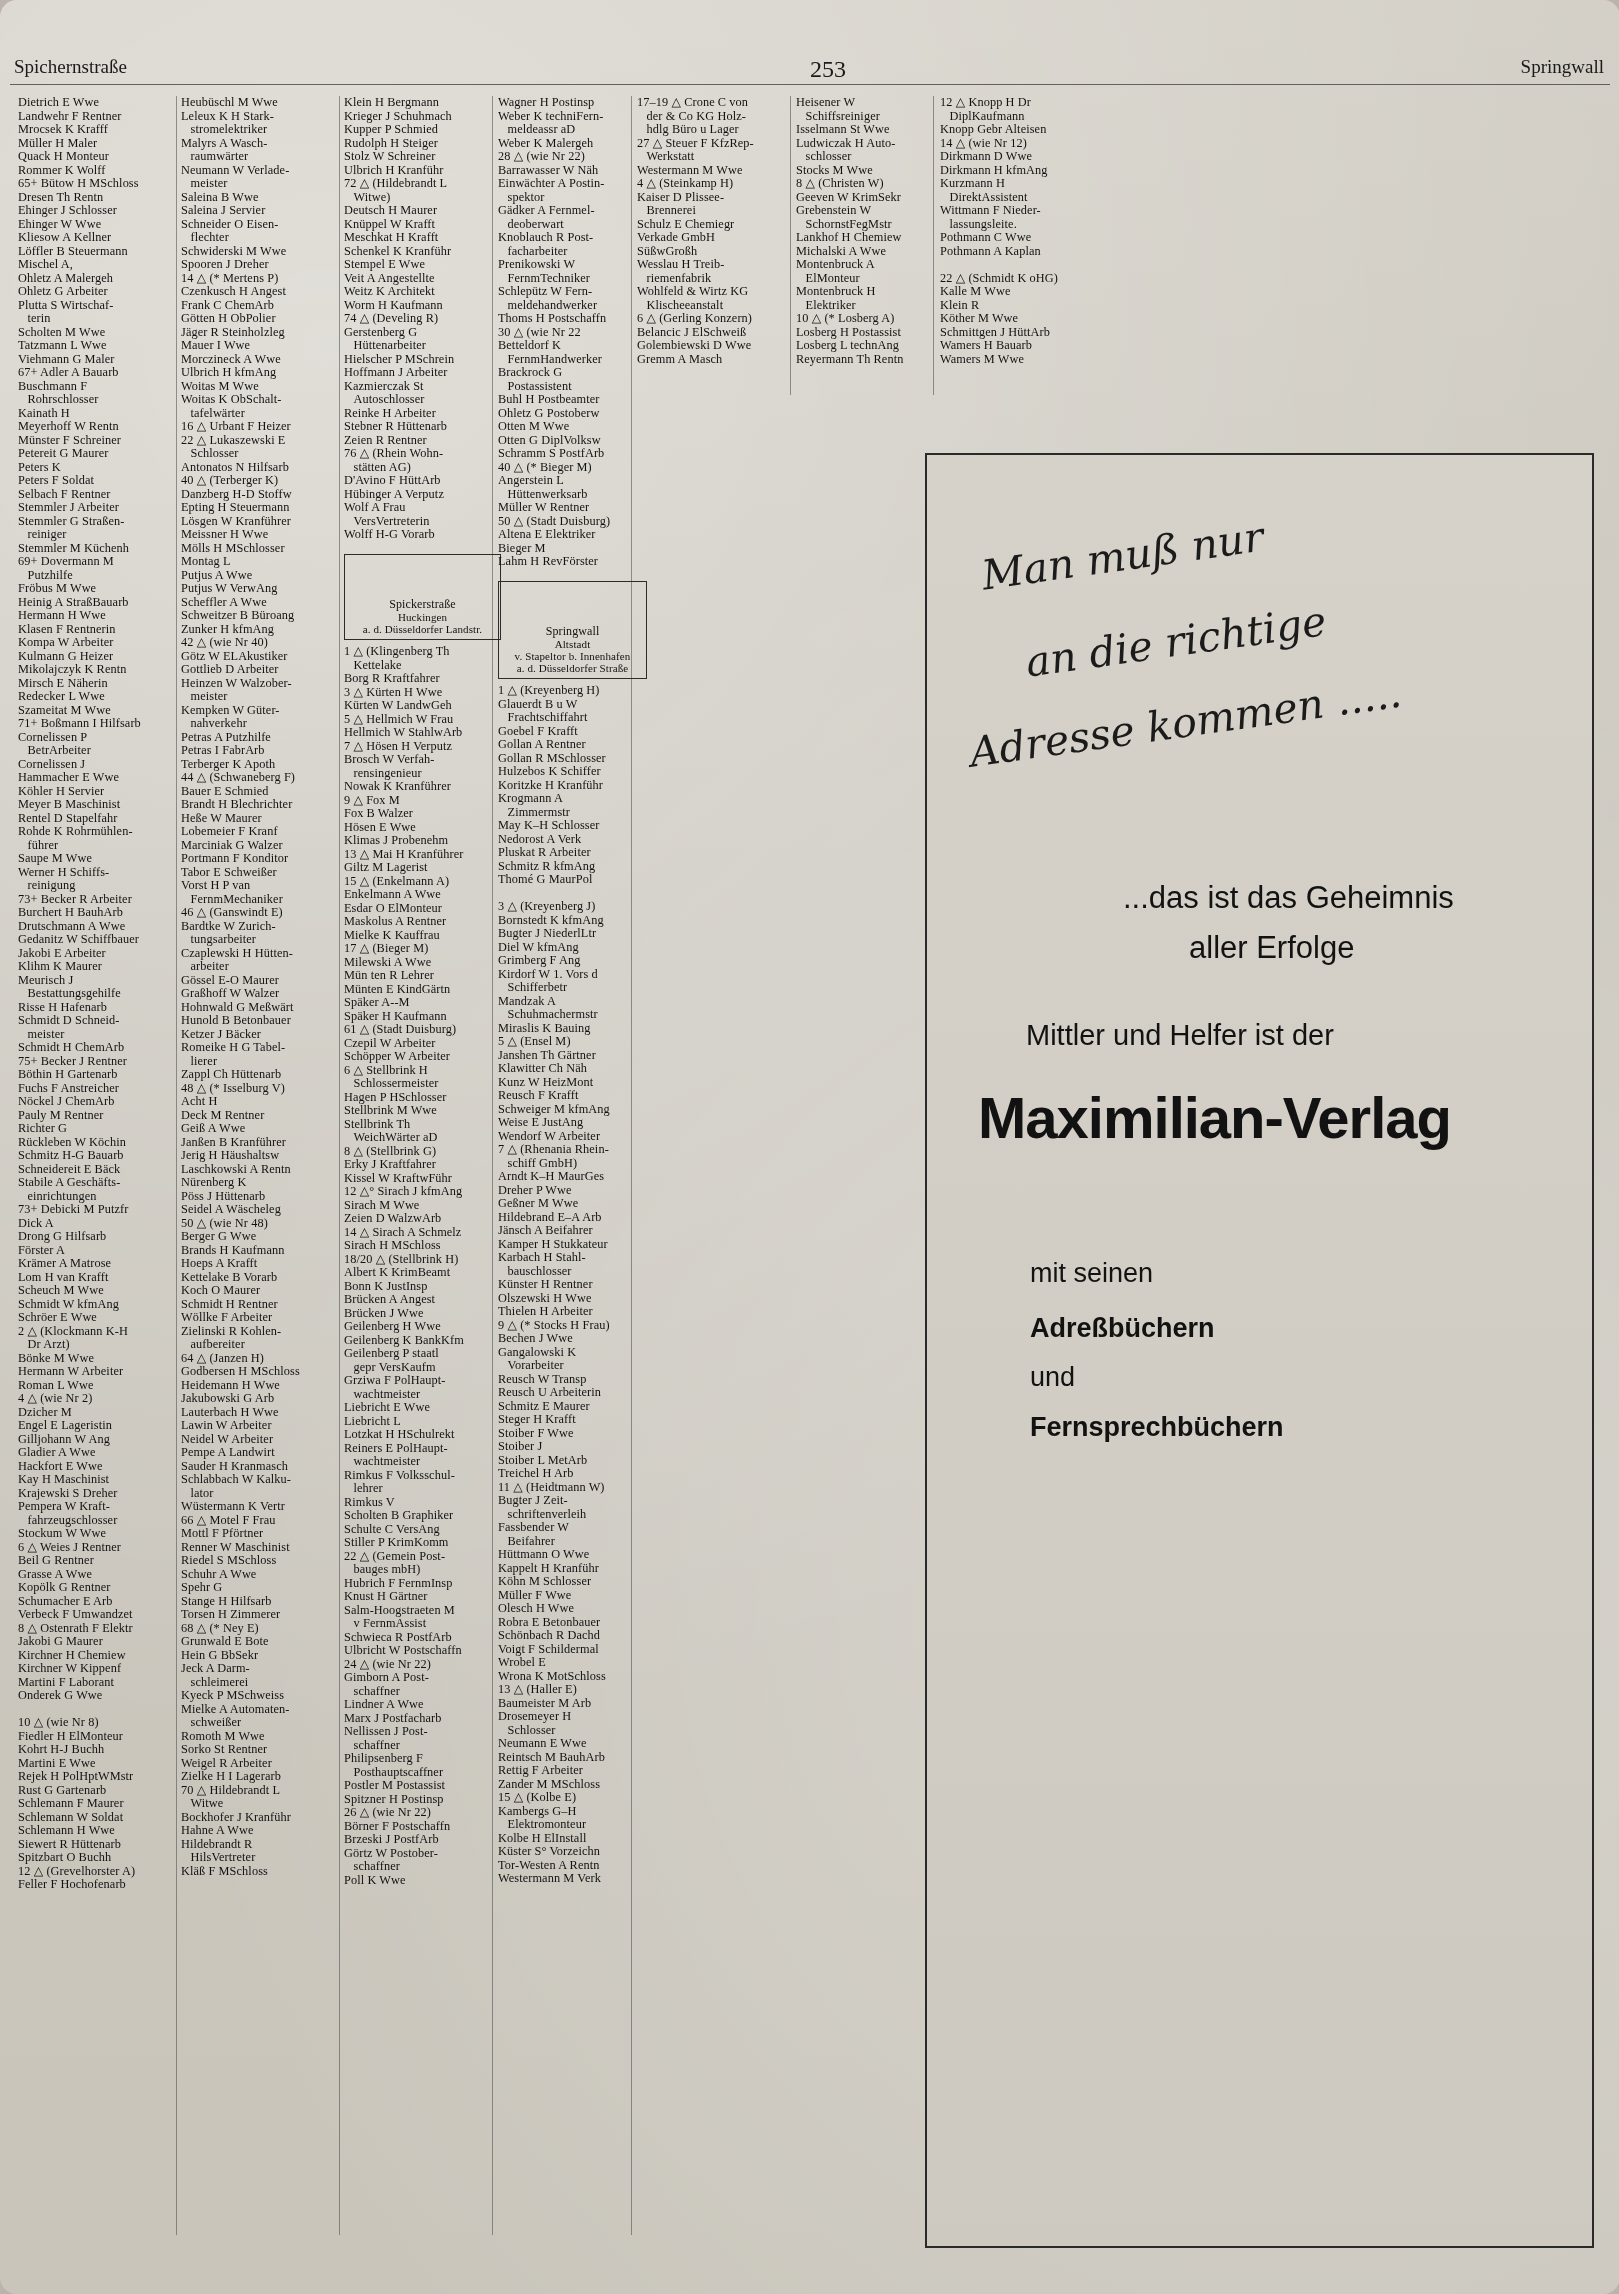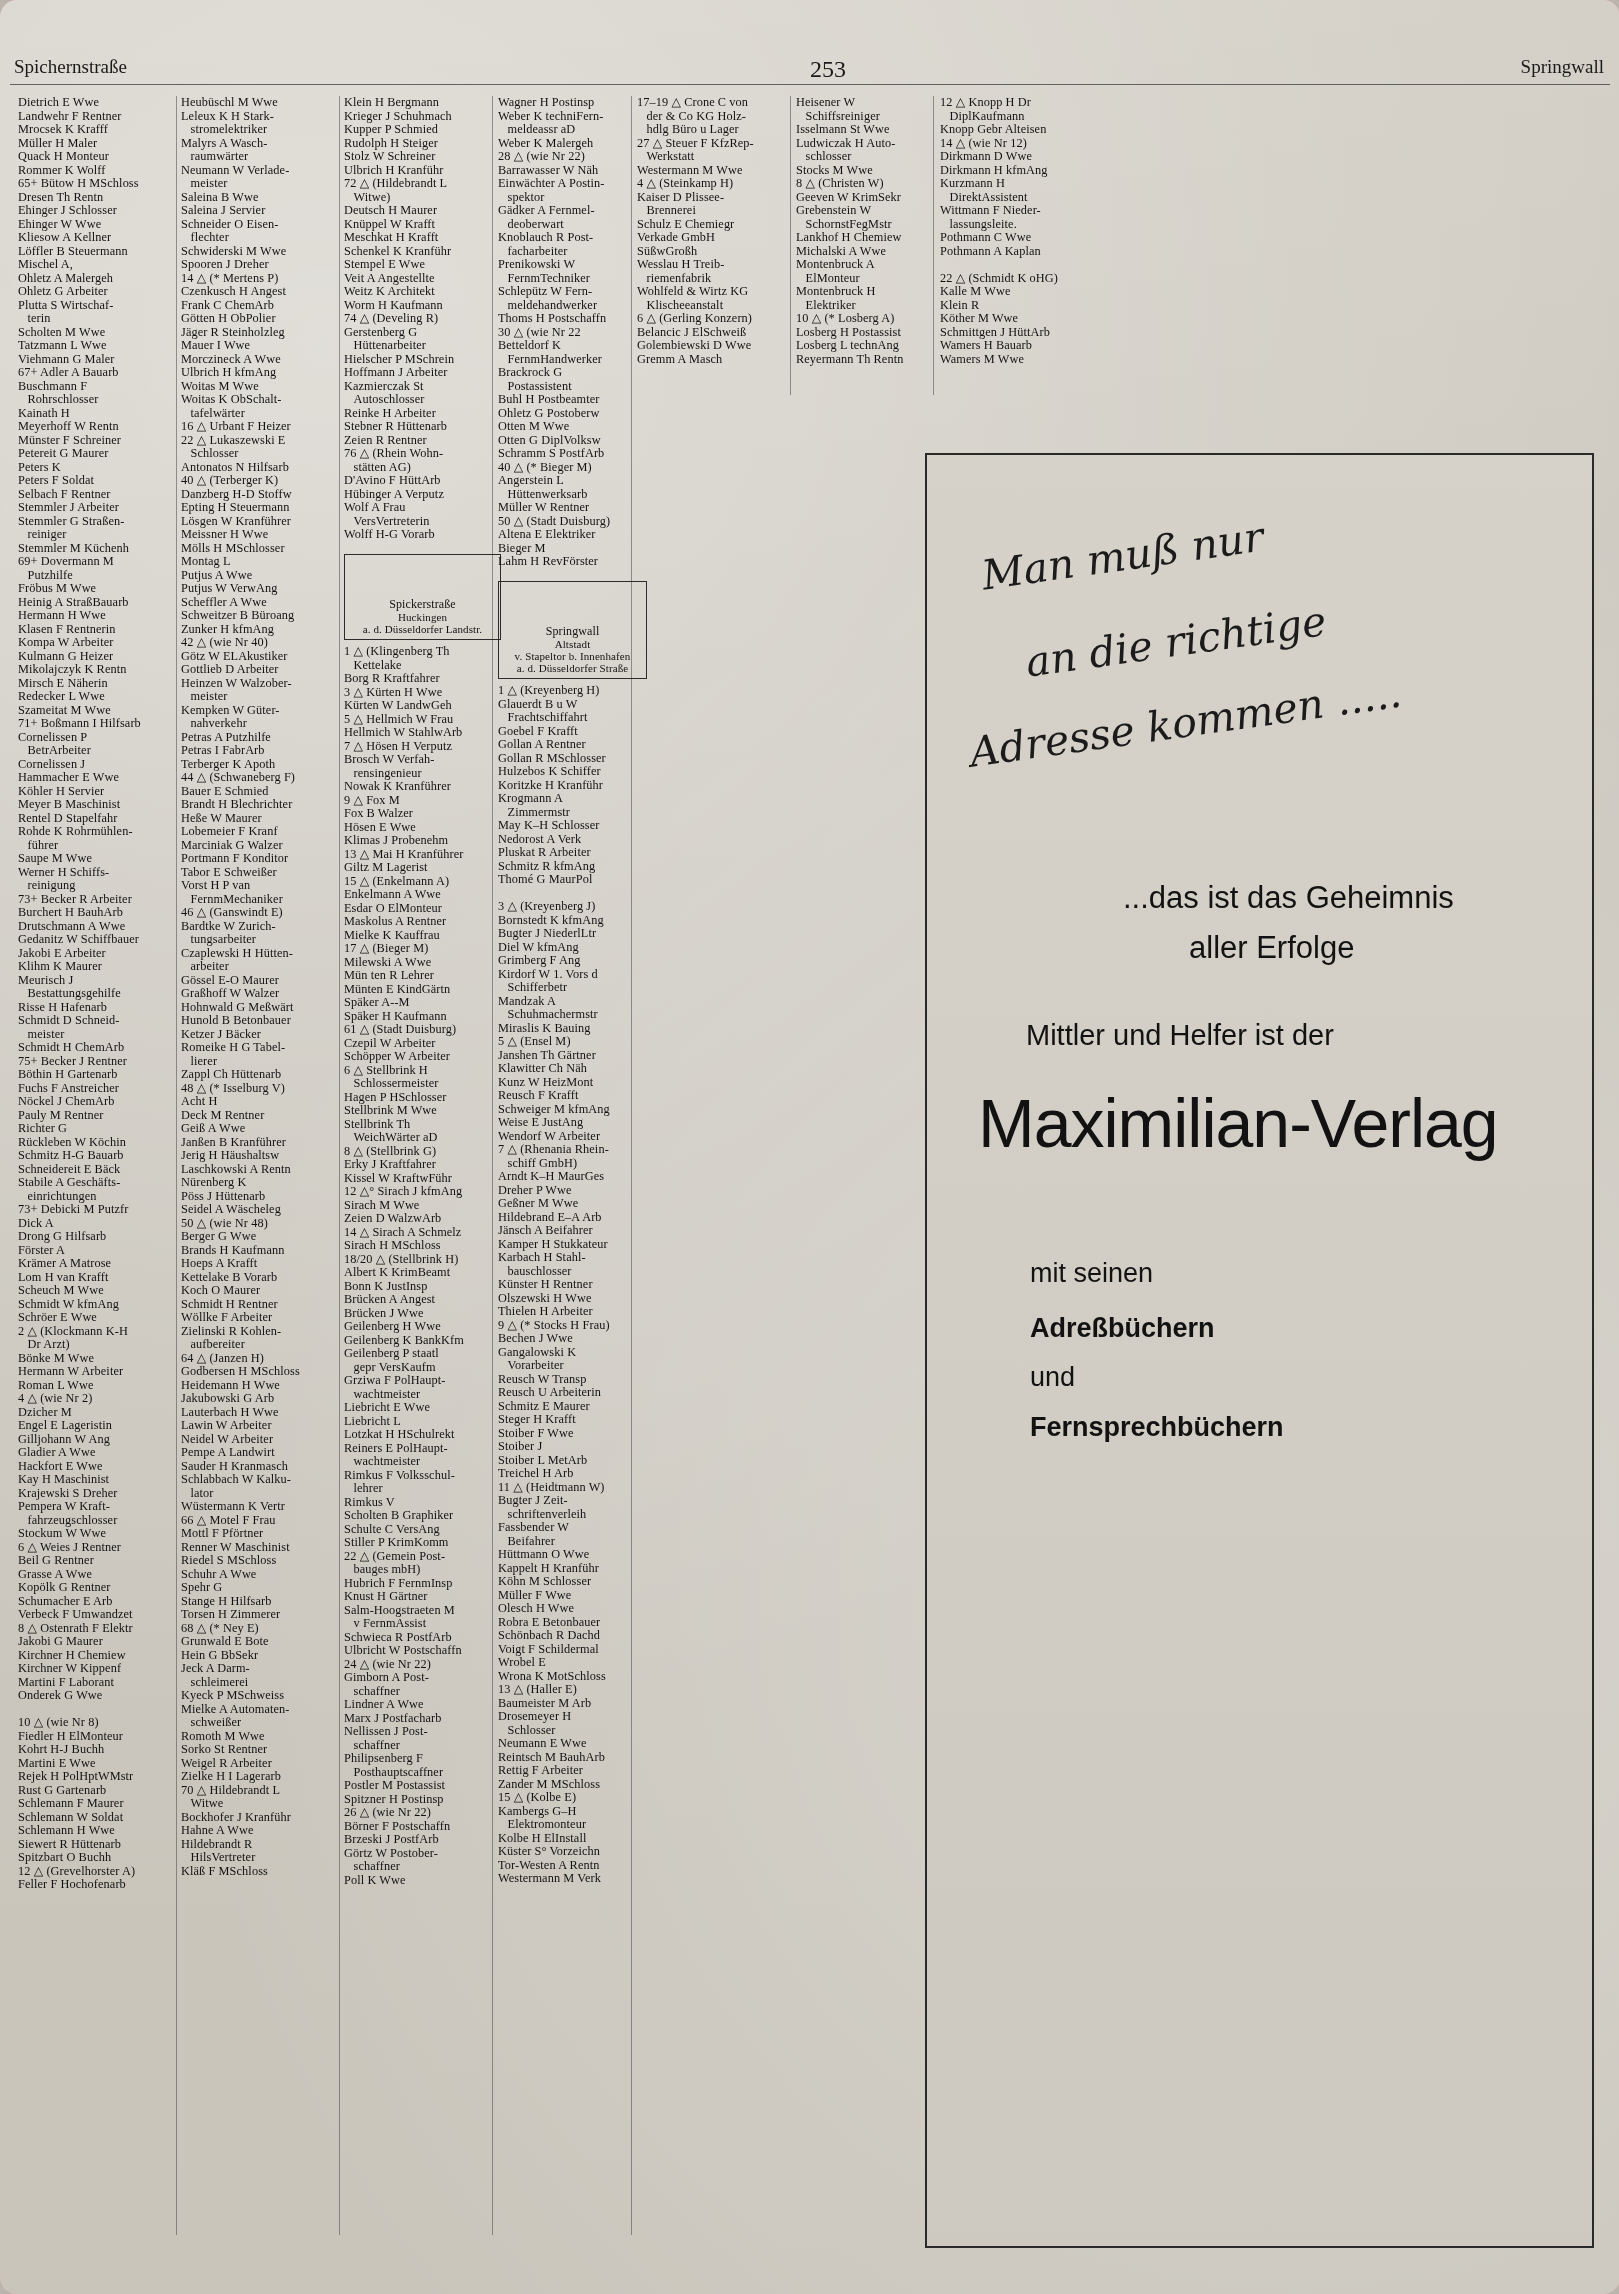--- a/index.html
+++ b/index.html
@@ -85,21 +85,21 @@
   #ads2{left:92px;top:177px;transform:rotate(-8deg);}
   #ads3{left:36px;top:267px;transform:rotate(-8deg);}
   .ad-line{
     position:absolute;left:44px;
     font-family:"Liberation Sans", sans-serif;
     color:#121212;
   }
   #adl1{top:418px;font-size:31px;left:189px;}
   #adl2{top:468px;font-size:31px;left:255px;}
   #adl3{top:557px;font-size:29px;left:92px;}
-  #adbig1{top:622px;left:44px;font-size:68px;font-weight:normal;letter-spacing:-1px;}
+  #adbig1{top:622px;left:44px;font-size:58px;font-weight:bold;letter-spacing:-1px;}
   #adbig2{top:689px;left:44px;font-size:58px;font-weight:bold;letter-spacing:-1px;}
   #adl4{top:796px;left:96px;font-size:27px;}
   #adl5{top:851px;left:96px;font-size:27px;font-weight:bold;}
   #adl6{top:900px;left:96px;font-size:27px;}
   #adl7{top:950px;left:96px;font-size:27px;font-weight:bold;}
 </style>
 </head>
 <body>
 
 <div id="page">

